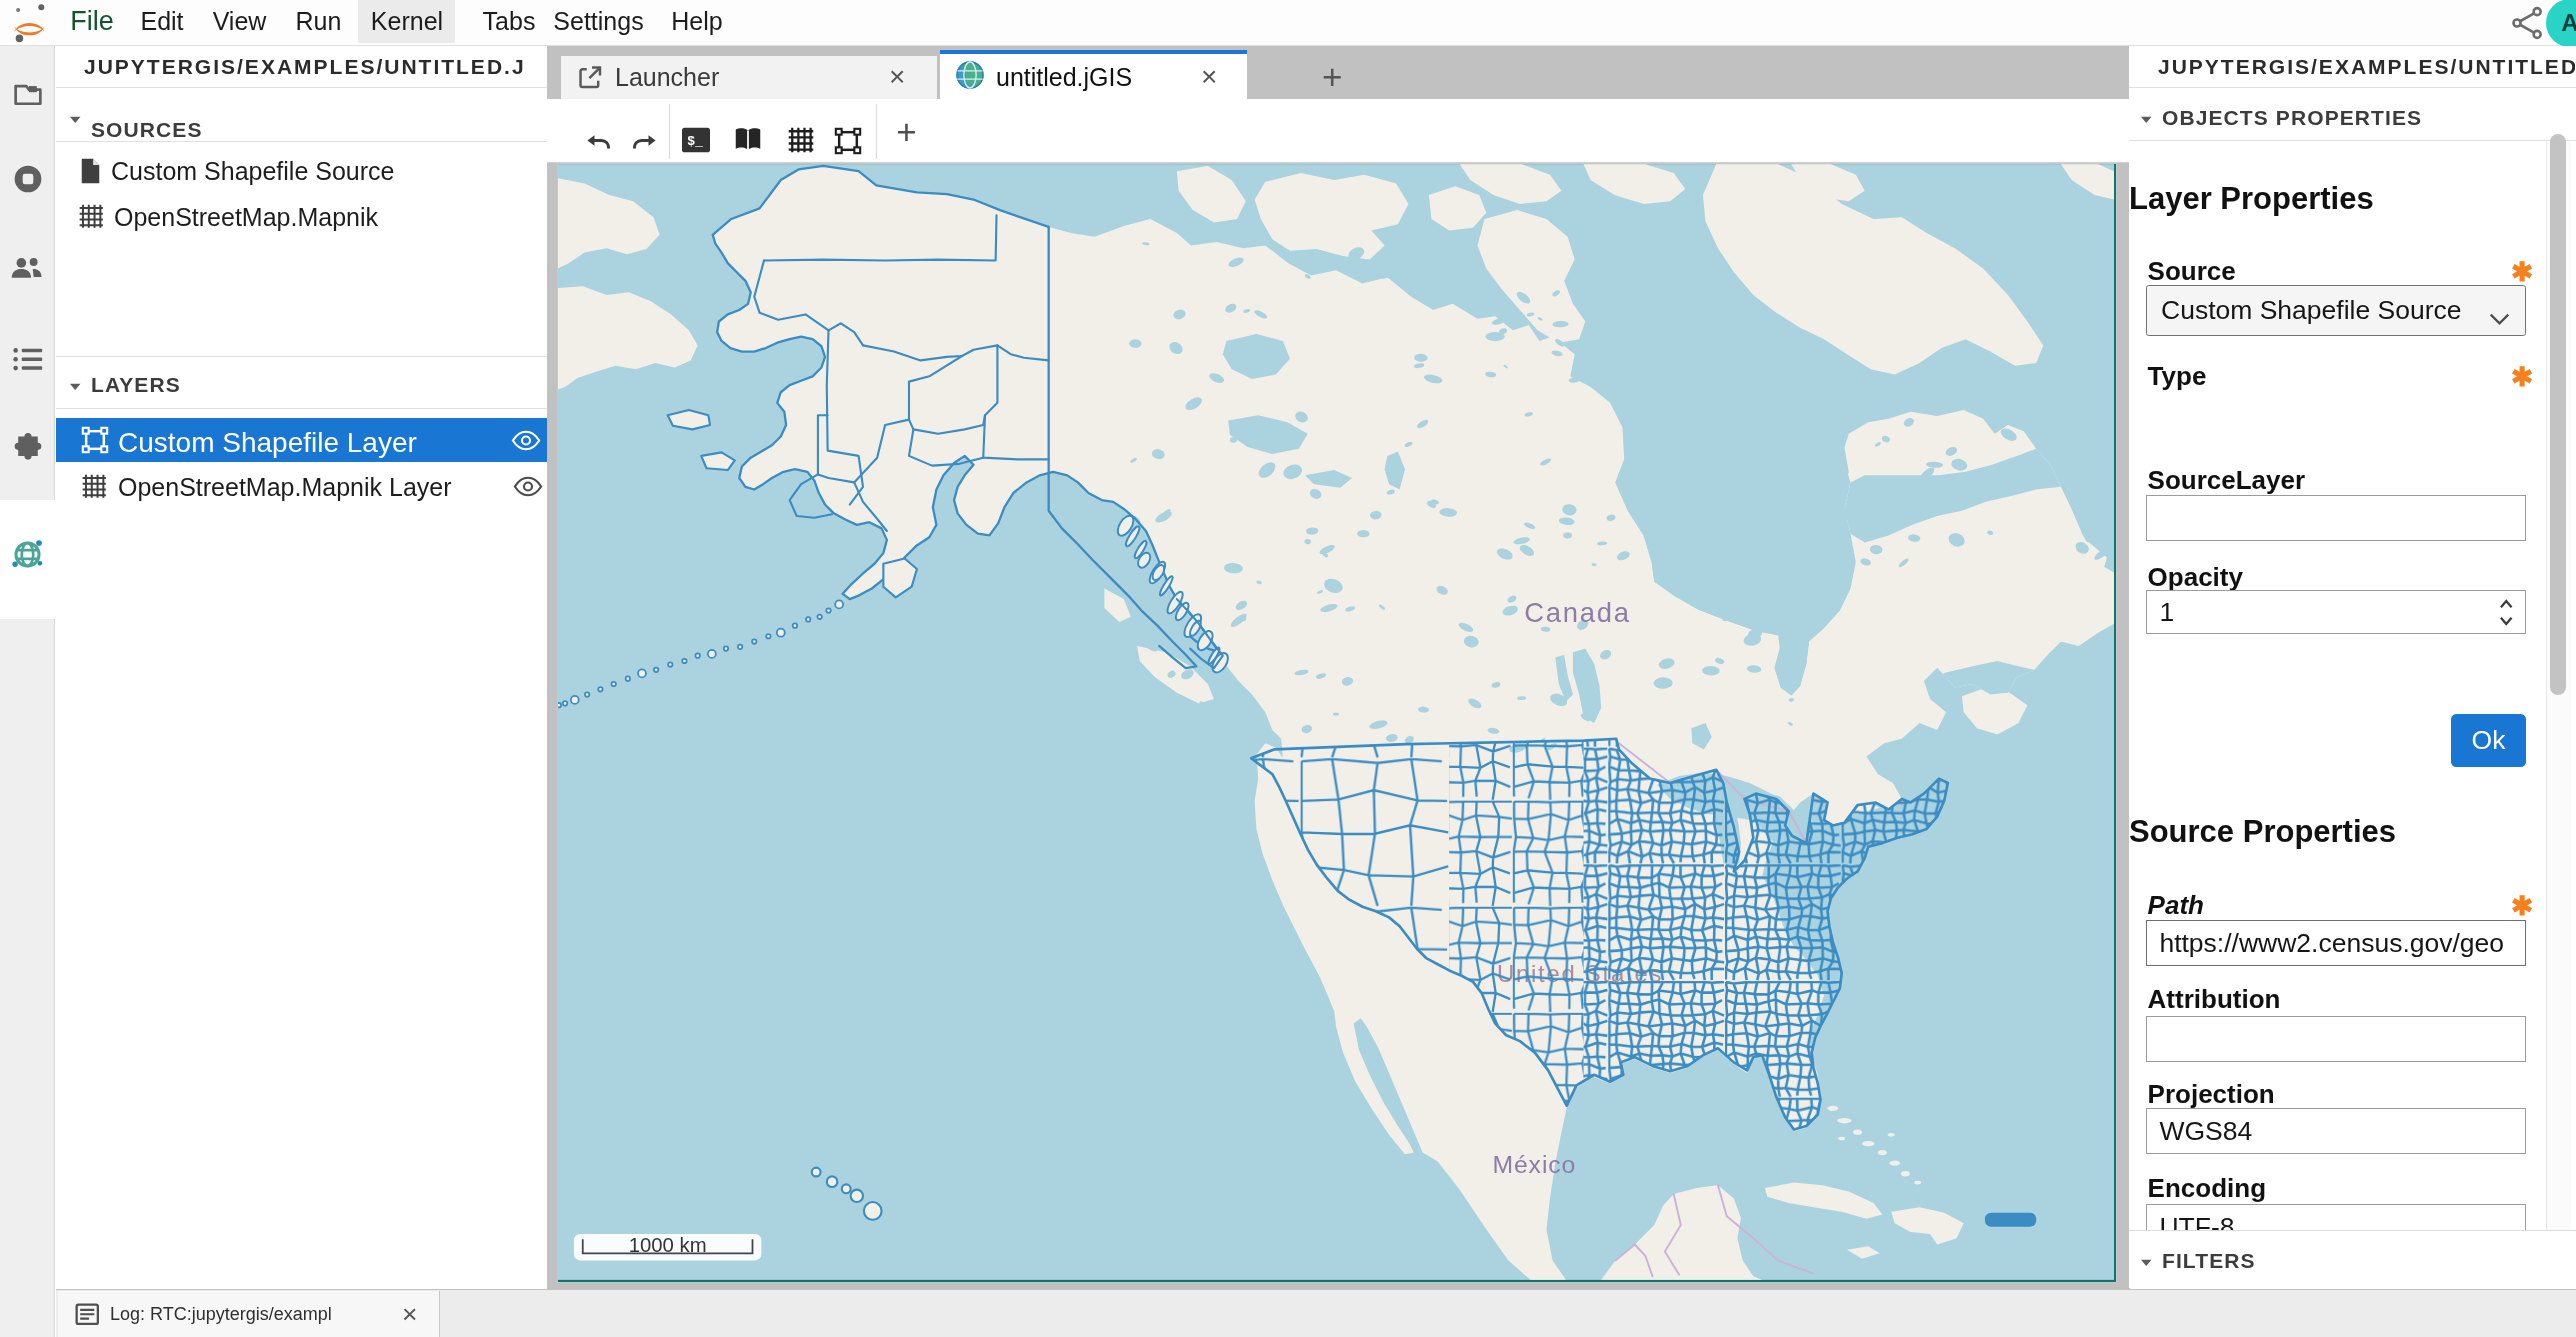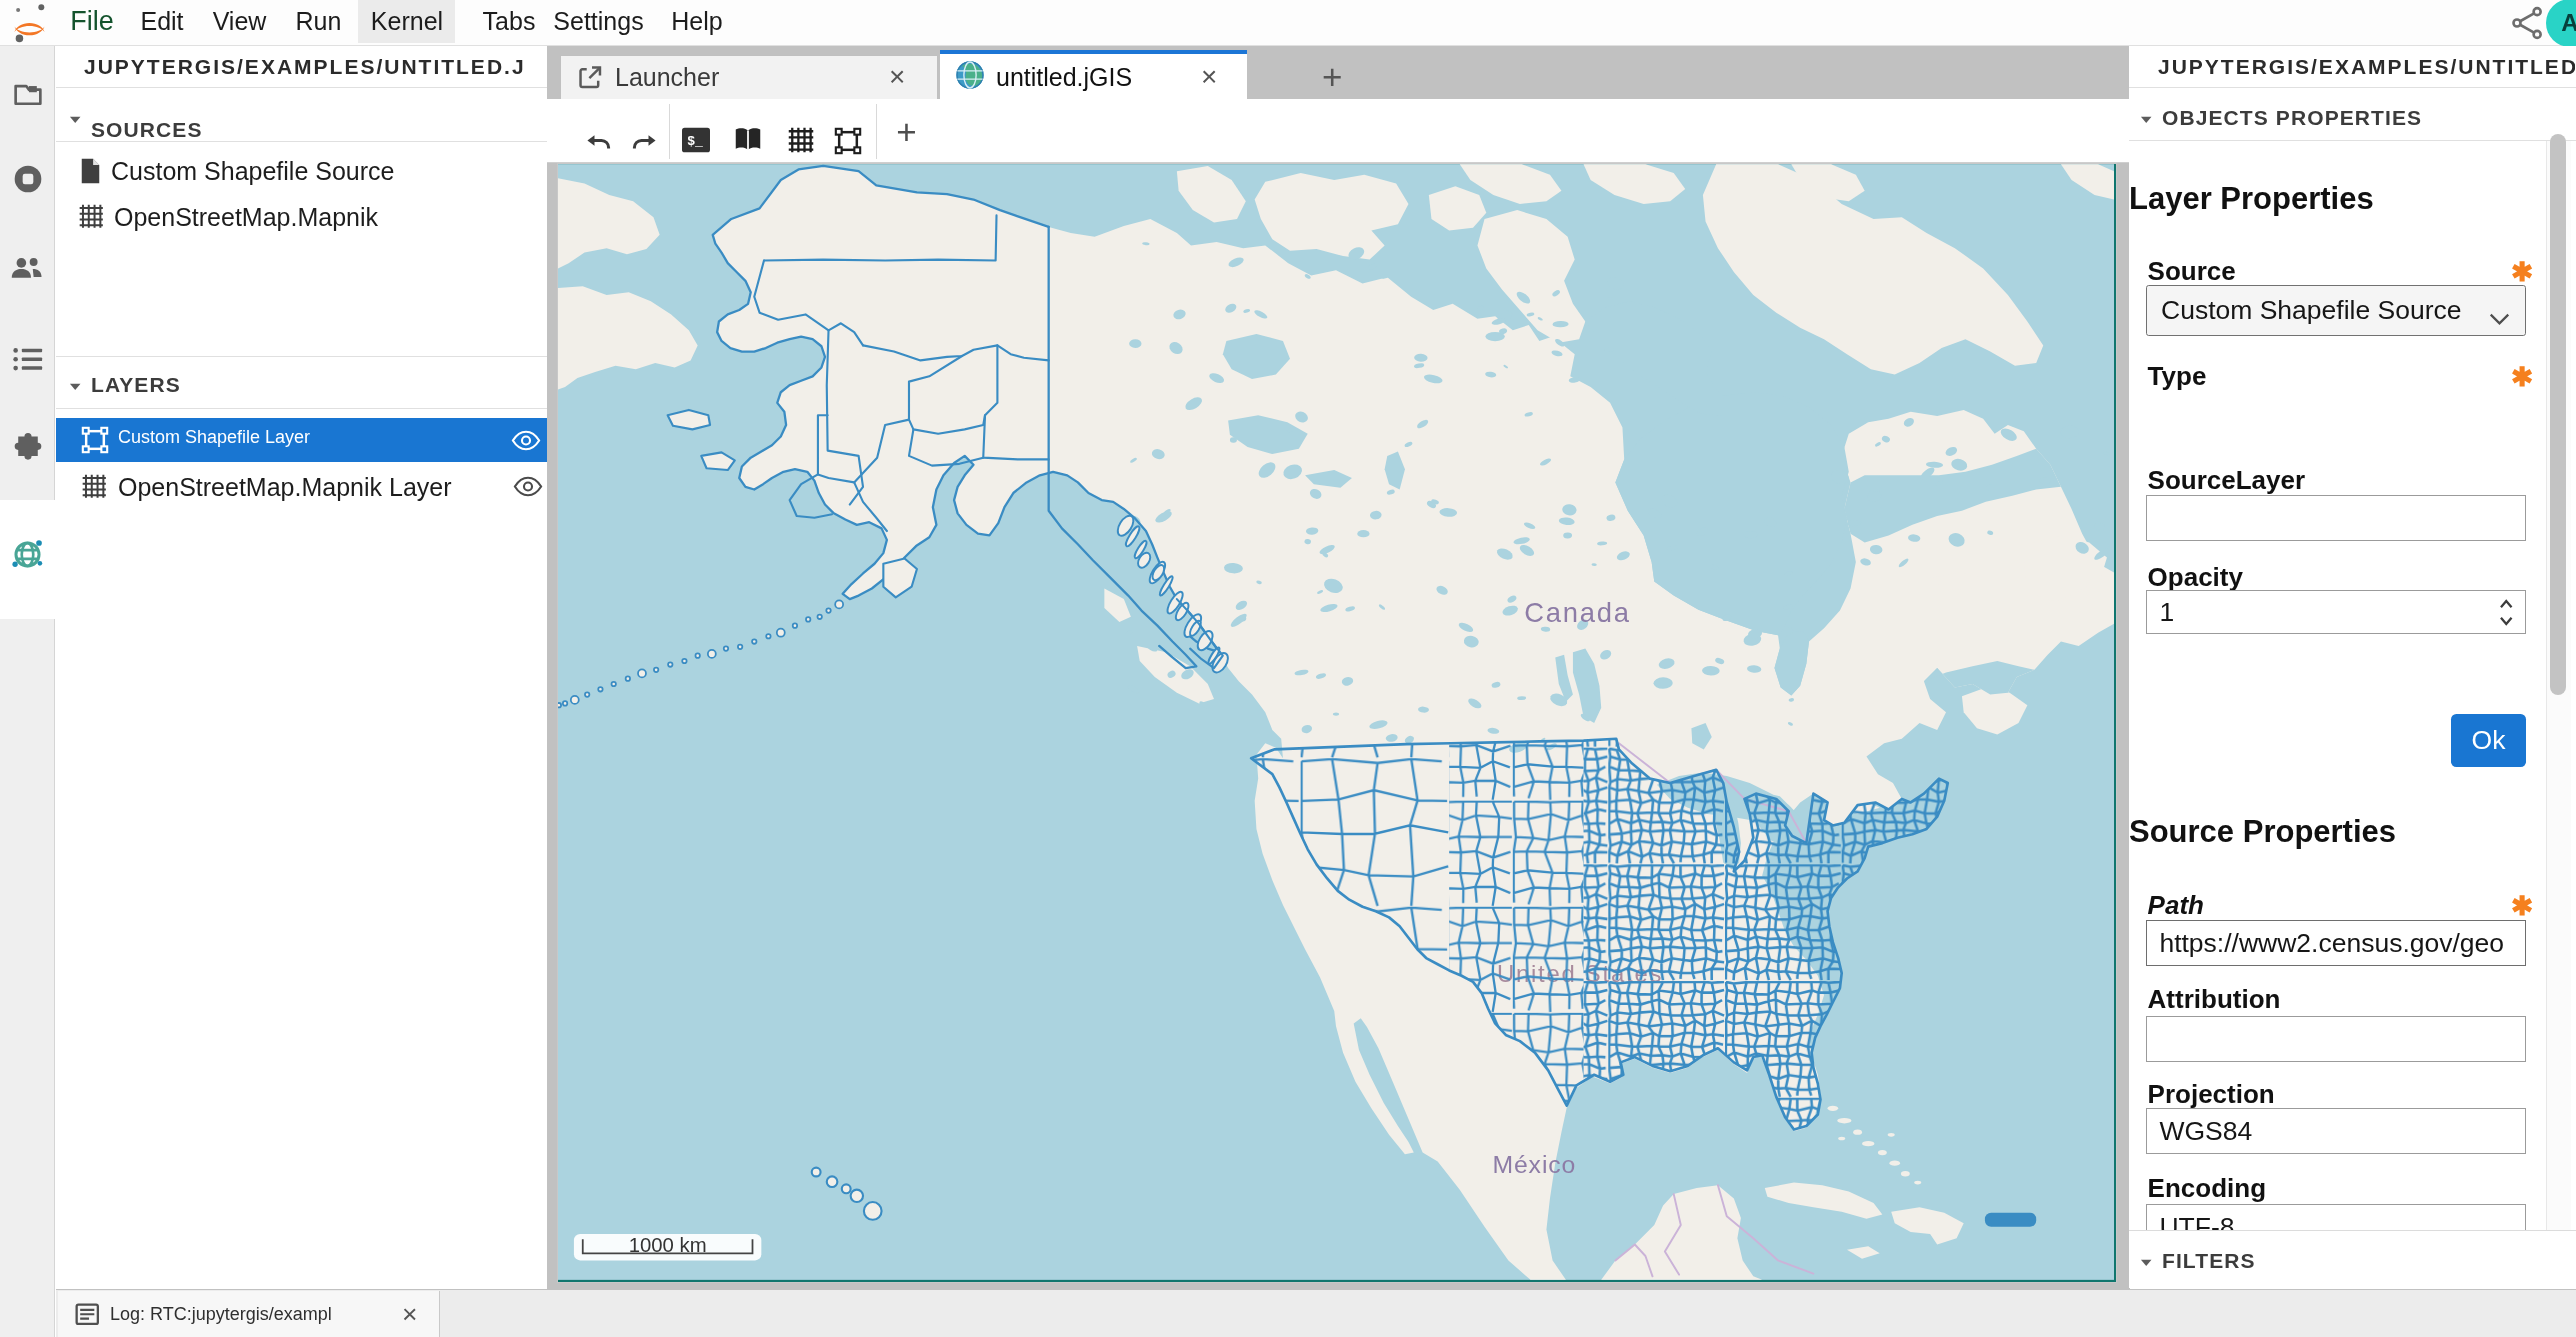--- a/index.html
+++ b/index.html
@@ -111,21 +111,21 @@
         <rect x="2" y="23" width="9" height="9"></rect>
         <rect x="23" y="23" width="9" height="9"></rect>
       </g>
       <g fill="#1976d2">
         <rect x="4.4" y="4.4" width="4.2" height="4.2"></rect>
         <rect x="25.4" y="4.4" width="4.2" height="4.2"></rect>
         <rect x="4.4" y="25.4" width="4.2" height="4.2"></rect>
         <rect x="25.4" y="25.4" width="4.2" height="4.2"></rect>
       </g>
     </svg></div>
-<div class="abs" style="left:118px;top:427px;font-size:18px;color:#ffffff;">Custom Shapefile Layer</div>
+<div class="abs" style="left:118px;top:427px;font-size:28px;color:#ffffff;">Custom Shapefile Layer</div>
 <div class="abs" style="left:511px;top:430px;"><svg width="30" height="21" viewBox="0 0 34 24">
       <path d="M2 12 C7 4 13 2 17 2 s10 2 15 10 c-5 8 -11 10 -15 10 S7 20 2 12z" fill="none" stroke="#ffffff" stroke-width="2.4"></path>
       <circle cx="17" cy="12" r="4.6" fill="none" stroke="#ffffff" stroke-width="2.4"></circle>
     </svg></div>
 <div class="abs" style="left:81px;top:473px;"><svg width="26.5" height="26.5" viewBox="0 0 32 32">
       <g stroke="#3f3f3f" stroke-width="2.4">
         <path d="M2 6 h28 M2 13 h28 M2 20 h28 M2 27 h28"></path>
         <path d="M6 2 v28 M13 2 v28 M20 2 v28 M27 2 v28"></path>
       </g>
     </svg></div>

